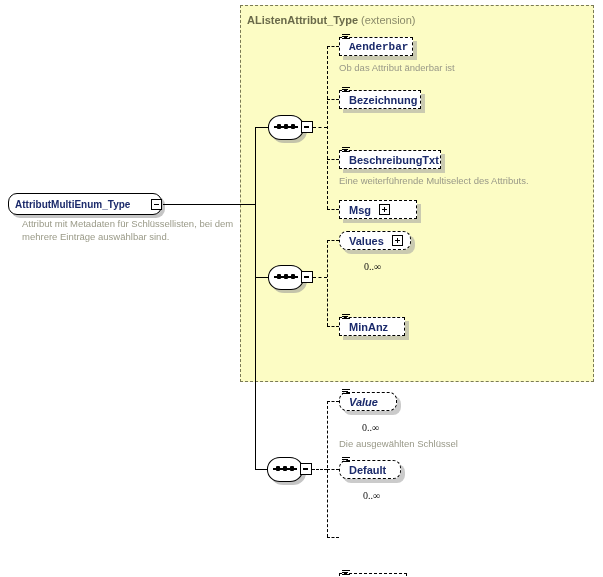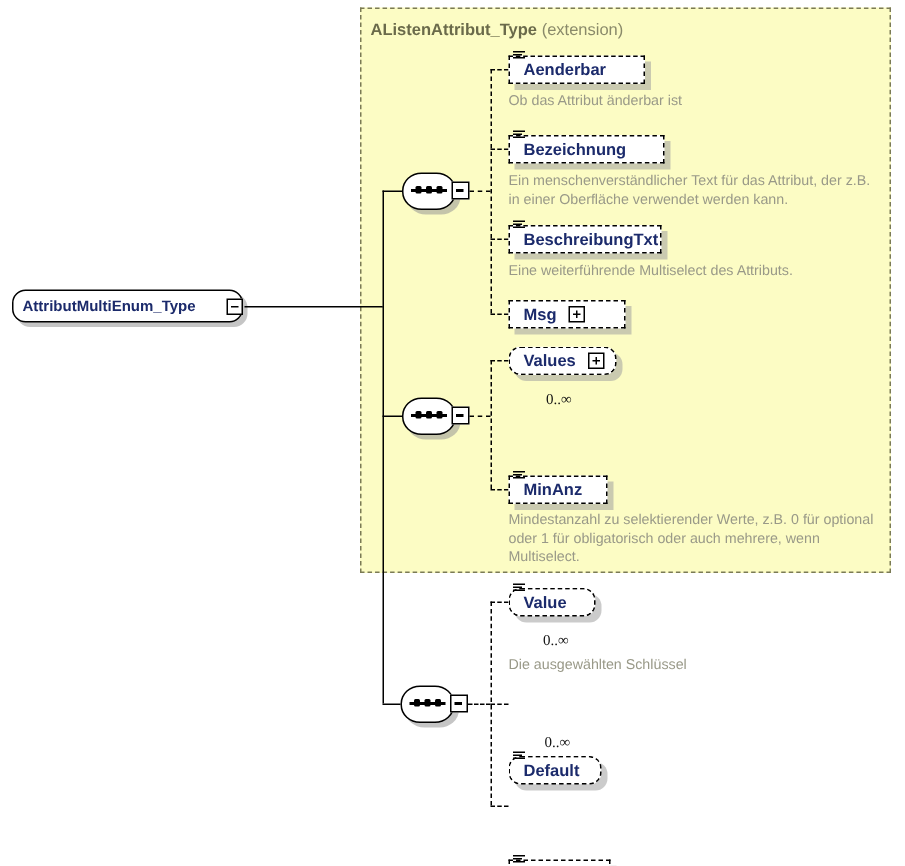--- a/index.html
+++ b/index.html
@@ -248,20 +248,21 @@
   <div class="ext-panel"></div>
   <div class="ext-title">
     <span>AListenAttribut_Type</span>
     <span class="ext-kind">(extension)</span>
   </div>
 
   <div class="type-box root-box">
     <span class="el-label">AttributMultiEnum_Type</span>
   </div>
   <div class="toggle root-toggle"></div>
+  <div class="anno root-anno">Attribut mit Metadaten für Schlüssellisten, bei dem mehrere Einträge auswählbar sind.</div>
 
   <div class="ln h" style="left:163px; top:204px; width:92px;"></div>
 
   <div class="ln v" style="left:255px; top:204px; height:265px;"></div>
 
   <div class="ln h" style="left:255px; top:127px; width:13px;"></div>
   <div class="ln v" style="left:255px; top:127px; height:78px;"></div>
 
   <div class="seq" style="left:268px; top:115px;">
     <div class="body"></div>
@@ -272,39 +273,38 @@
     <div class="sq"></div>
   </div>
 
   <div class="dln h" style="left:313px; top:127px; width:14px;"></div>
   <div class="dln v" style="left:327px; top:46px; height:163px;"></div>
   <div class="dln h" style="left:327px; top:46px; width:12px;"></div>
   <div class="dln h" style="left:327px; top:99px; width:12px;"></div>
   <div class="dln h" style="left:327px; top:159px; width:12px;"></div>
   <div class="dln h" style="left:327px; top:209px; width:12px;"></div>
 
-  <div class="el-box" style="left:339px; top:37px; width:91px;">
+  <div class="el-box" style="left:339px; top:37px; width:74px;font-family:Liberation Mono, monospace;">
     <span class="lines-glyph">
         <i></i>
         <i></i>
         <i></i>
       </span>
     <span class="el-label">Aenderbar</span>
   </div>
   <div class="anno" style="left:339px; top:62px; width:240px;">Ob das Attribut änderbar ist</div>
 
-  <div class="el-box" style="left:339px; top:90px; width:104px;">
+  <div class="el-box" style="left:339px; top:90px; width:82px;">
     <span class="lines-glyph">
         <i></i>
         <i></i>
         <i></i>
       </span>
     <span class="el-label">Bezeichnung</span>
   </div>
-  <div class="anno" style="left:339px; top:115px; width:250px;">Ein menschenverständlicher Text für das Attribut, der z.B. in einer Oberfläche verwendet werden kann.</div>
 
   <div class="el-box" style="left:339px; top:150px; width:102px;">
     <span class="lines-glyph">
         <i></i>
         <i></i>
         <i></i>
       </span>
     <span class="el-label">BeschreibungTxt</span>
   </div>
   <div class="anno" style="left:339px; top:175px; width:250px;">Eine weiterführende Multiselect des Attributs.</div>
@@ -337,51 +337,50 @@
   <div class="occurs" style="left:364px; top:261px;">0..∞</div>
 
   <div class="el-box" style="left:339px; top:317px; width:66px;">
     <span class="lines-glyph">
         <i></i>
         <i></i>
         <i></i>
       </span>
     <span class="el-label">MinAnz</span>
   </div>
-  <div class="anno" style="left:339px; top:341px; width:252px;">Mindestanzahl zu selektierender Werte, z.B. 0 für optional oder 1 für obligatorisch oder auch mehrere, wenn Multiselect.</div>
 
   <div class="ln h" style="left:255px; top:469px; width:12px;"></div>
 
   <div class="seq" style="left:267px; top:457px;">
     <div class="body"></div>
     <div class="dotline"></div>
     <div class="dot d1"></div>
     <div class="dot d2"></div>
     <div class="dot d3"></div>
     <div class="sq"></div>
   </div>
 
   <div class="dln h" style="left:312px; top:469px; width:15px;"></div>
   <div class="dln v" style="left:327px; top:401px; height:136px;"></div>
   <div class="dln h" style="left:327px; top:401px; width:12px;"></div>
   <div class="dln h" style="left:327px; top:469px; width:12px;"></div>
   <div class="dln h" style="left:327px; top:537px; width:12px;"></div>
 
-  <div class="el-box repeat" style="left:339px; top:392px; width:58px;">
+  <div class="el-box repeat" style="left:339px; top:392px; width:58px;font-style:italic;">
     <span class="lines-glyph">
         <i></i>
         <i></i>
         <i></i>
       </span>
     <span class="el-label">Value</span>
   </div>
   <div class="occurs" style="left:362px; top:422px;">0..∞</div>
   <div class="anno" style="left:339px; top:438px; width:250px;">Die ausgewählten Schlüssel</div>
 
-  <div class="el-box repeat" style="left:339px; top:460px; width:62px;margin-top:44px;">
+  <div class="el-box repeat" style="left:339px; top:460px; width:62px;">
     <span class="lines-glyph">
         <i></i>
         <i></i>
         <i></i>
       </span>
     <span class="el-label">Default</span>
   </div>
   <div class="occurs" style="left:363px; top:490px;">0..∞</div>
 
   <div class="el-box" style="left:339px; top:556px; width:68px;margin-top:17px;">

